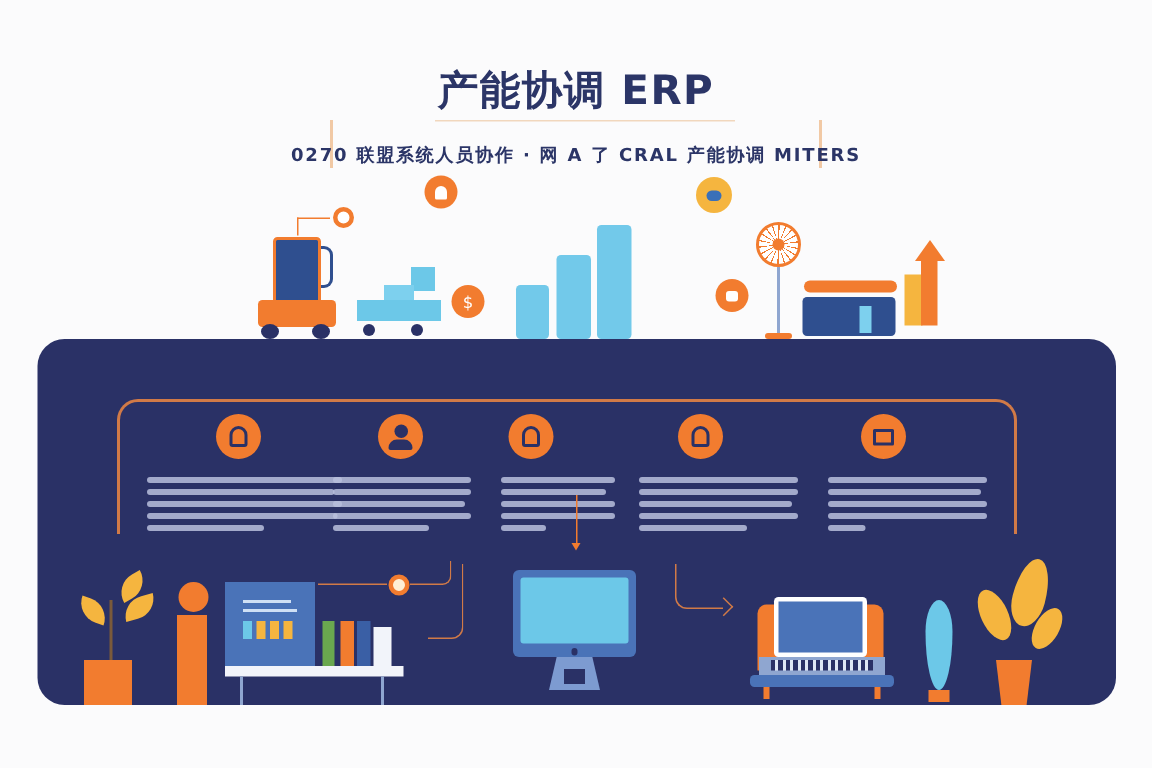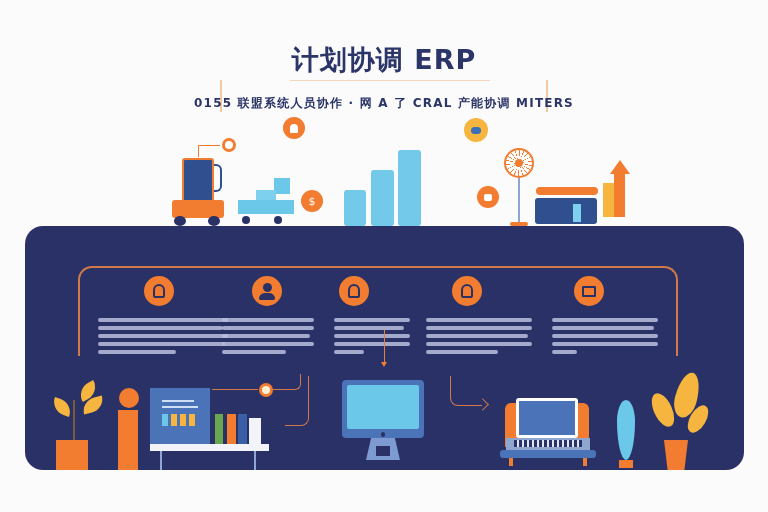--- a/index.html
+++ b/index.html
@@ -15,25 +15,25 @@
   .orange { background: #f27c2f; }
   .yellow { background: #f5b53f; }
   .step { width: 130px; }
   .step-lines { display: flex; flex-direction: column; gap: 4px; }
   .step-line { height: 4px; background: #b8bfdd; border-radius: 2px; opacity: 0.85; }
   .wire { border-color: #d17a47; border-style: solid; border-width: 0; }
 </style>
 </head>
 <body>
 
-<div class="abs title">计划协调 ERP</div>
+<div class="abs title">产能协调 ERP</div>
 <div class="abs title-rule"></div>
 <div class="abs vbar" style="left:220px; top:80px; height:32px;"></div>
 <div class="abs vbar" style="left:546px; top:80px; height:32px;"></div>
-<div class="abs subtitle">0155 联盟系统人员协作 · 网 A 了 CRAL 产能协调 MITERS</div>
+<div class="abs subtitle">0270 联盟系统人员协作 · 网 A 了 CRAL 产能协调 MITERS</div>
 
 <div class="abs" style="left:168px; top:148px; width:58px; height:78px;">
   <div class="abs" style="left:14px; top:10px; width:32px; height:46px; background:#2f4f8f; border:2px solid #f27c2f; border-radius:3px;"></div>
   <div class="abs" style="left:46px; top:16px; width:8px; height:28px; border:2px solid #2f4f8f; border-left:none; border-radius:0 6px 6px 0;"></div>
   <div class="abs" style="left:4px; top:52px; width:52px; height:18px; background:#f27c2f; border-radius:3px;"></div>
   <div class="abs" style="left:6px; top:68px; width:12px; height:10px; background:#2a3166; border-radius:50%;"></div>
   <div class="abs" style="left:40px; top:68px; width:12px; height:10px; background:#2a3166; border-radius:50%;"></div>
 </div>
 <div class="abs" style="left:198px; top:145px; width:1px; height:12px; background:#f27c2f;"></div>
 <div class="abs" style="left:198px; top:145px; width:22px; height:1px; background:#f27c2f;"></div>

